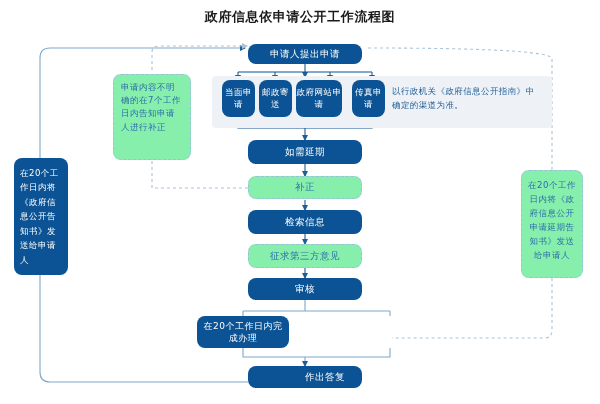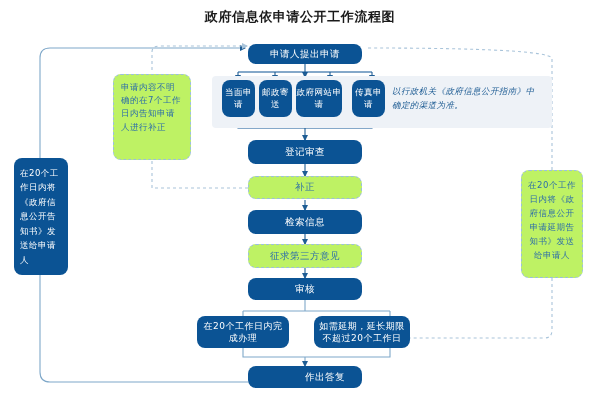--- a/index.html
+++ b/index.html
@@ -7,23 +7,23 @@
     width:600px;height:404px;background:#ffffff;
     font-family:"DejaVu Sans","Liberation Sans",sans-serif;
     overflow:hidden;position:relative;
   }
   #stage{position:relative;width:600px;height:404px;}
   #wires{position:absolute;left:0;top:0;width:600px;height:404px;}
   .node{position:absolute;box-sizing:border-box;display:flex;align-items:center;
         justify-content:center;text-align:center;border-radius:8px;
         line-height:1.35;letter-spacing:.5px;}
   .solid{background:#0b5394;color:#ffffff;}
-  .ghost{background:#bef264;color:#2d6ea8;border:1px dashed #9dbfdc;}
+  .ghost{background:#86efac;color:#2d6ea8;border:1px dashed #9dbfdc;}
   .panel{position:absolute;background:#eef2f7;border-radius:4px;}
-  .note-right{position:absolute;color:#1f5d94;line-height:1.7;letter-spacing:.4px;font-style:italic;}
+  .note-right{position:absolute;color:#1f5d94;line-height:1.7;letter-spacing:.4px;}
   .title{position:absolute;left:0;top:8px;width:600px;text-align:center;
          font-size:13px;font-weight:bold;color:#1a1a1a;letter-spacing:.6px;}
   .tiny{font-size:8.5px;}
   .sm{font-size:9px;}
   .md{font-size:9.5px;}
 </style>
 </head>
 <body>
 
 <div id="stage">
@@ -90,21 +90,21 @@
   </div>
   <div class="node solid tiny" style="left:352px;top:80px;width:33px;height:37px;">
     <span>传真申请</span>
   </div>
 
   <div class="note-right tiny" style="left:392px;top:84px;width:150px;">
     <span>以行政机关《政府信息公开指南》中确定的渠道为准。</span>
   </div>
 
   <div class="node solid md" style="left:248px;top:140px;width:114px;height:24px;">
-    <span>登记审查</span>
+    <span>如需延期</span>
   </div>
 
   <div class="node ghost md" style="left:248px;top:176px;width:114px;height:23px;">
     <span>补正</span>
   </div>
 
   <div class="node solid md" style="left:248px;top:210px;width:114px;height:24px;">
     <span>检索信息</span>
   </div>
 
@@ -113,23 +113,20 @@
   </div>
 
   <div class="node solid md" style="left:248px;top:278px;width:114px;height:22px;">
     <span>审核</span>
   </div>
 
   <div class="node solid sm" style="left:197px;top:316px;width:92px;height:32px;padding:0 4px;">
     <span>在20个工作日内完成办理</span>
   </div>
 
-  <div class="node solid sm" style="left:314px;top:316px;width:96px;height:32px;padding:0 4px;">
-    <span>如需延期，延长期限不超过20个工作日</span>
-  </div>
 
   <div class="node solid md" style="left:248px;top:366px;width:114px;height:22px;padding-left:40px;">
     <span>作出答复</span>
   </div>
 
   <div class="node ghost tiny" style="left:113px;top:74px;width:78px;height:86px;padding:6px 7px;line-height:1.55;text-align:left;align-items:flex-start;">
     <span>申请内容不明确的在7个工作日内告知申请人进行补正</span>
   </div>
 
   <div class="node solid tiny" style="left:14px;top:158px;width:54px;height:117px;padding:8px 6px;line-height:1.7;text-align:left;align-items:flex-start;">

